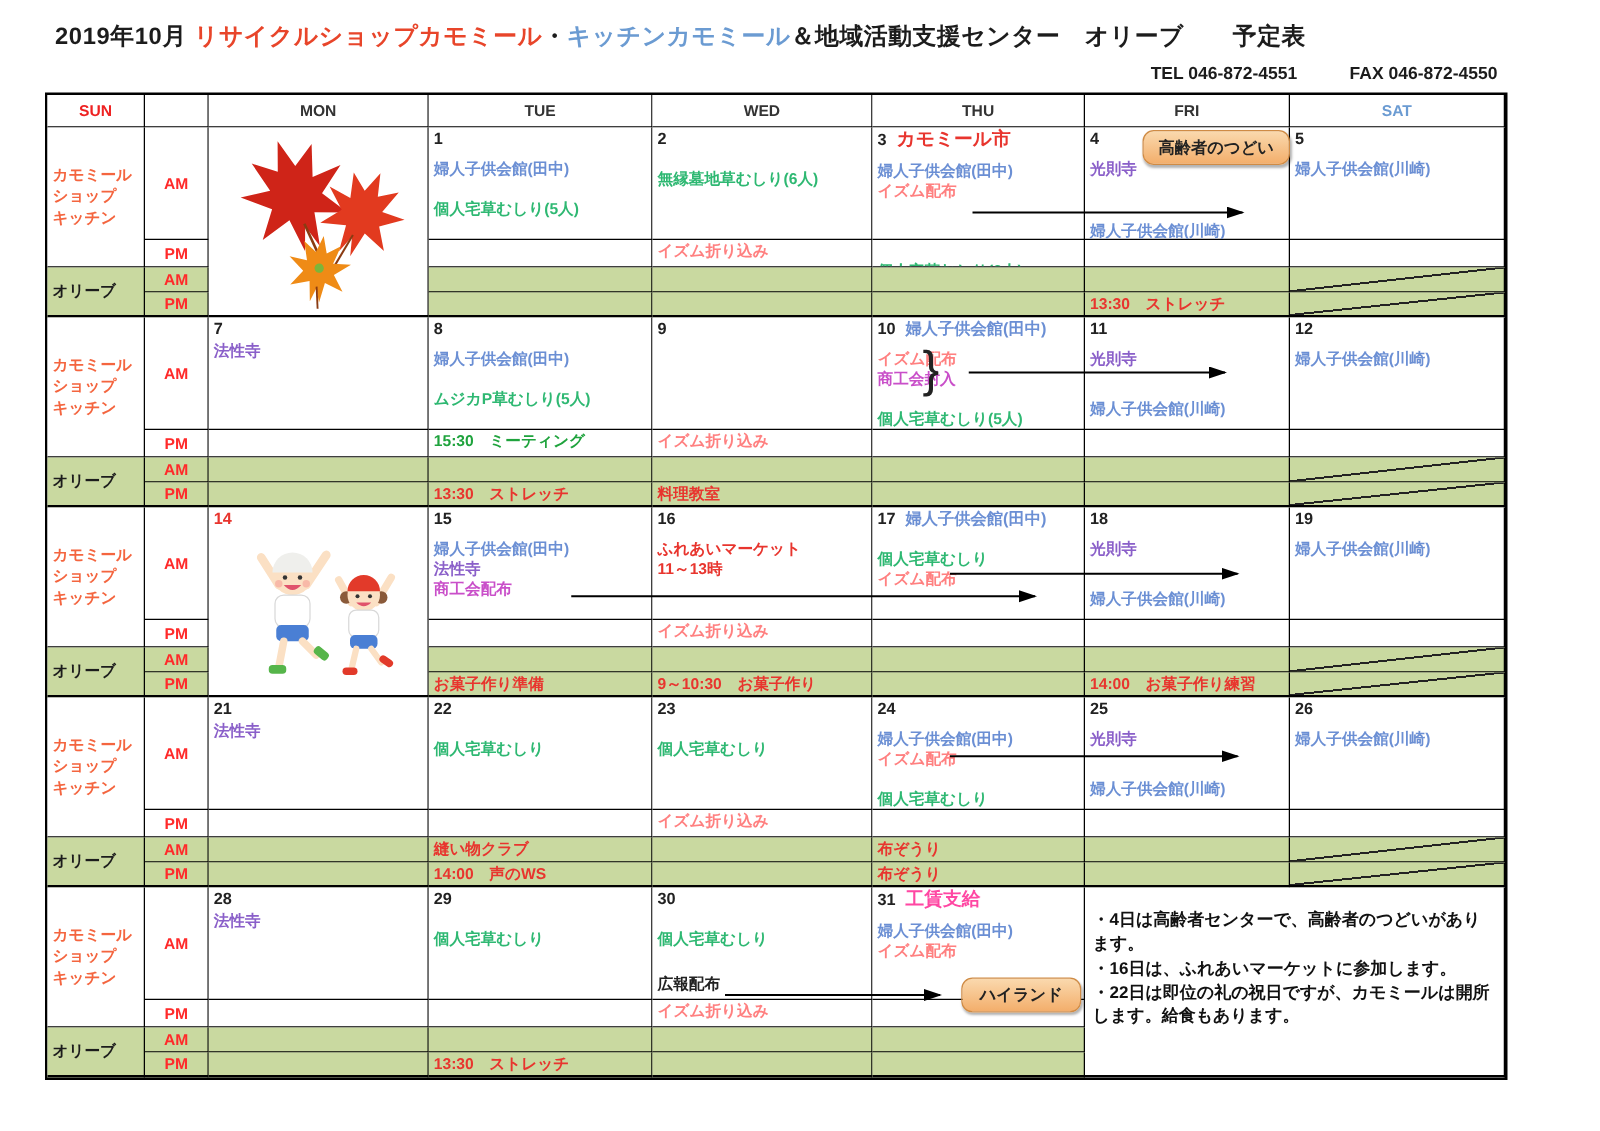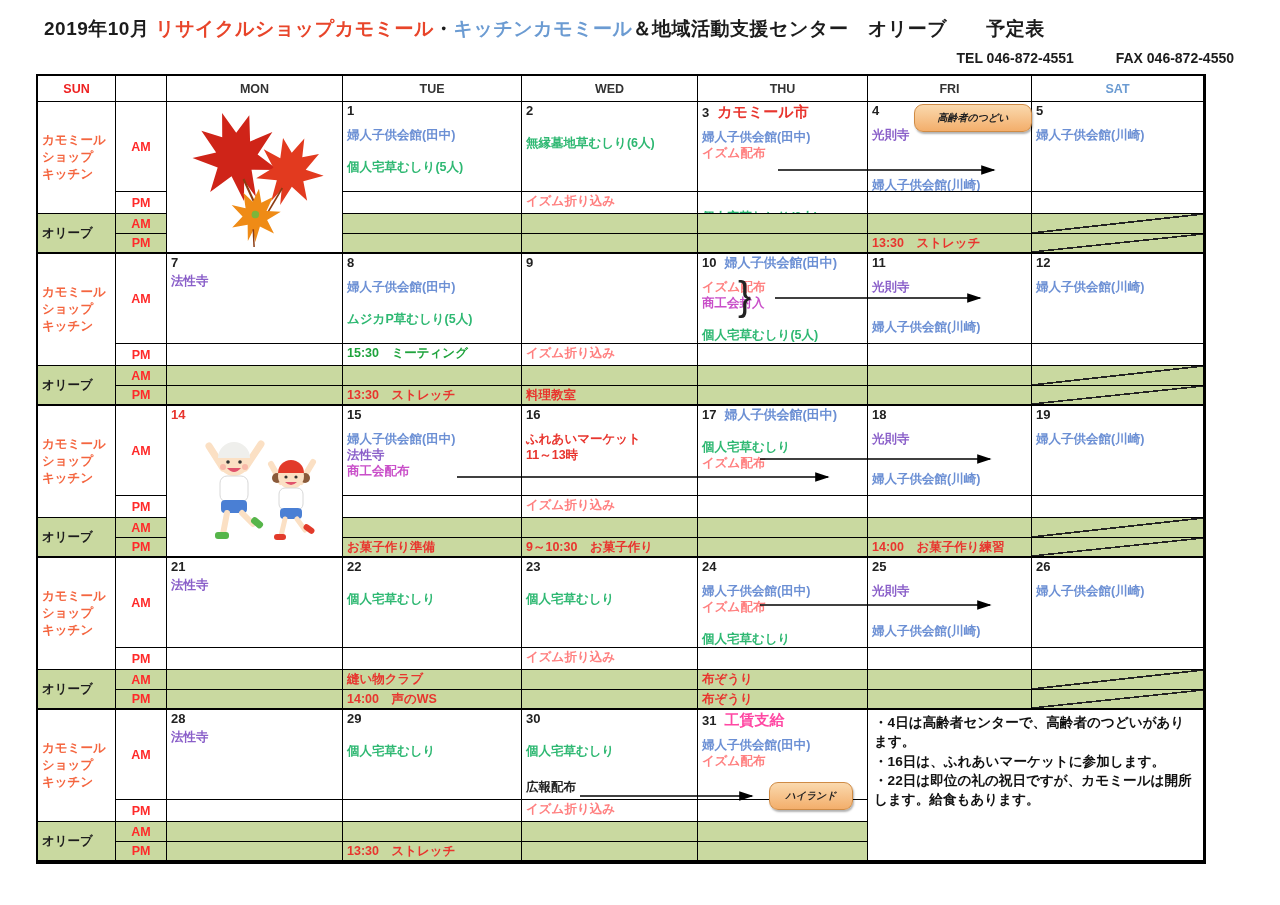--- a/index.html
+++ b/index.html
@@ -5,21 +5,21 @@
   * { box-sizing: border-box; margin: 0; padding: 0; }
   html,body { width:1280px; height:905px; background:#fff; overflow:hidden;
     font-family:"Liberation Sans","DejaVu Sans",sans-serif; }
   .page { position:relative; width:1280px; height:905px; background:#fff; }
 
   
   .title { position:absolute; left:44px; top:16px; font-size:19px; font-weight:bold;
     letter-spacing:.5px; color:#1c1c1c; white-space:nowrap; }
   .title .t-recycle { color:#e8452a; }
   .title .t-kitchen { color:#6b9bd2; }
-  .contact { position:absolute; top:50px; left:656px; width:578px; text-align:right;
+  .contact { position:absolute; top:50px; left:620px; width:578px; text-align:right;
     font-size:14px; font-weight:bold; color:#1c1c1c; }
   .contact span { margin-left:38px; }
 
   
   .cal { position:absolute; left:36px; top:74px; width:1170px;
     display:grid;
     grid-template-columns:78px 51px 176px 179px 176px 170px 164px 172px;
     grid-template-rows:26px
       90px 22px 20px 20px
       90px 22px 20px 20px
@@ -61,31 +61,31 @@
   .bk { color:#222; }
 
   
   .x { background-image:linear-gradient(to bottom right,
         transparent calc(50% - .8px), #222 calc(50% - .8px),
         #222 calc(50% + .8px), transparent calc(50% + .8px)); }
 
   
   .badge { position:absolute; z-index:5; display:flex; align-items:center; justify-content:center;
     background:linear-gradient(#fad9ae,#f3ae6b); border:1px solid #cf8b45; border-radius:9px;
-    box-shadow:1px 2px 2px rgba(0,0,0,.3); font-size:10px; font-weight:bold; color:#222;
-    white-space:nowrap;font-style:italic; }
+    box-shadow:1px 2px 2px rgba(0,0,0,.3); font-size:13px; font-weight:bold; color:#222;
+    white-space:nowrap; }
 
   .overlay { position:absolute; left:0; top:0; z-index:4; pointer-events:none; }
   .brace { position:absolute; z-index:4; left:700px; top:200px; font-size:40px;
     font-weight:normal; color:#222; line-height:1; }
 
   .img-cell { display:flex; align-items:center; justify-content:center; }
   .date14 { position:absolute; left:4px; top:1px; }
 
-  .notes { padding:3px 6px; font-size:13.6px; font-weight:bold; color:#111; line-height:1.42; }
+  .notes { padding:16px 6px; font-size:13.6px; font-weight:bold; color:#111; line-height:1.42; }
   .footnote { position:absolute; left:620px; top:860px; width:582px; text-align:right;
     font-size:13.5px; font-weight:bold; color:#1c1c1c; }
 </style>
 </head>
 <body>
 
 <div class="page">
 
   <div class="title">
     <span>2019年10月</span>
@@ -495,16 +495,16 @@
       <line x1="740" y1="94" x2="956" y2="94" stroke="#000" stroke-width="1.6" marker-end="url(#ah)"></line>
       <line x1="737" y1="222" x2="942" y2="222" stroke="#000" stroke-width="1.6" marker-end="url(#ah)"></line>
       <line x1="419" y1="401" x2="790" y2="401" stroke="#000" stroke-width="1.6" marker-end="url(#ah)"></line>
       <line x1="722" y1="383" x2="952" y2="383" stroke="#000" stroke-width="1.6" marker-end="url(#ah)"></line>
       <line x1="722" y1="529" x2="952" y2="529" stroke="#000" stroke-width="1.6" marker-end="url(#ah)"></line>
       <line x1="542" y1="720" x2="714" y2="720" stroke="#000" stroke-width="1.6" marker-end="url(#ah)"></line>
     </svg>
     <div class="brace">}</div>
 
     <div class="badge" style="left:876px; top:28px; width:118px; height:28px;">高齢者のつどい</div>
-    <div class="badge" style="left:731px; top:706px; width:84px; height:28px;">ハイランド</div>
+    <div class="badge" style="left:731px; top:706px; width:96px; height:28px;">ハイランド</div>
   </div>
 
 </div>
 
 </body></html>

